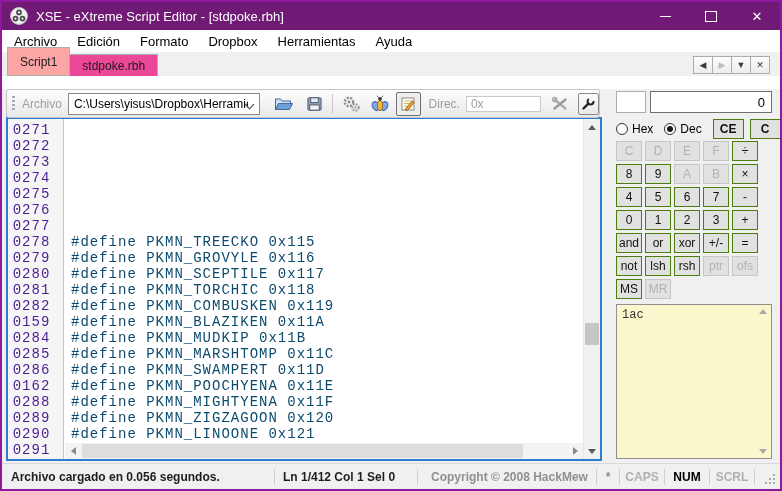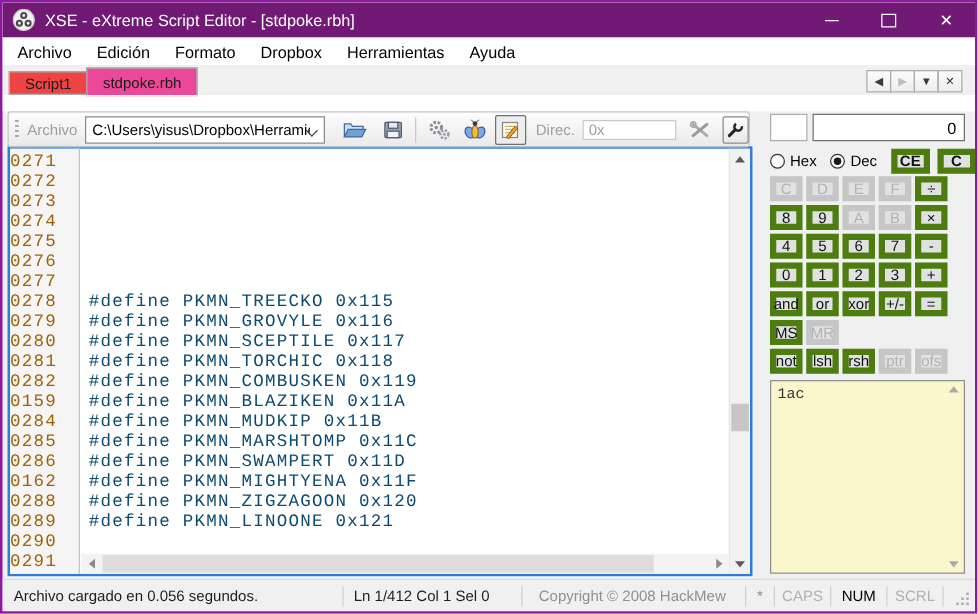--- a/index.html
+++ b/index.html
@@ -16,22 +16,22 @@
   .glyph-max{width:10px;height:9px;border:1px solid #fff;}
   .glyph-close{font-size:13px;color:#fff;line-height:1;}
 
   
   .menubar{position:absolute;left:0;top:28px;right:0;height:22px;background:#fff;display:flex;align-items:center;font-size:13px;color:#000;padding-left:2px;}
   .menu-item{padding:0 10px;height:100%;display:flex;align-items:center;cursor:default;}
 
   
   .tabstrip{position:absolute;left:0;top:50px;right:0;height:24px;background:#F0F0F0;z-index:3;}
   .tabs{position:absolute;left:5px;bottom:0;display:flex;align-items:flex-end;}
-  .tab{font-size:12px;color:#1a1a1a;padding:0 12px;height:19px;display:flex;align-items:center;
-       border:1px solid #ACACAC;background:#ef4444;margin-right:-1px;box-sizing:border-box;}
+  .tab{font-size:12px;color:#1a1a1a;padding:0 12px;height:29px;display:flex;align-items:center;
+       border:1px solid #ACACAC;background:#fca5a5;margin-right:-1px;box-sizing:border-box;}
   .tab.active{height:23px;background:#ec4899;border-bottom:1px solid #fff;margin-bottom:-1px;z-index:4;position:relative;}
   .tabnav{position:absolute;right:10px;top:4px;display:flex;}
   .tabnav-btn{width:20px;height:18px;border:1px solid #ACACAC;background:linear-gradient(#FCFCFC,#EDEDED);
               display:flex;align-items:center;justify-content:center;margin-left:-1px;font-size:9px;color:#3A3A3A;box-sizing:border-box;}
   .tabnav-btn.disabled{color:#BDBDBD;}
   .substrip{position:absolute;left:0;top:73px;right:0;height:13px;background:#fff;border-top:1px solid #B6B6B6;z-index:2;}
 
   
   .toolband{position:absolute;left:4px;top:87px;width:594px;height:29px;background:linear-gradient(#FDFDFD,#E9E9E9);
             border:1px solid #C6C6C6;border-radius:3px;display:flex;align-items:center;box-sizing:border-box;z-index:2;}
@@ -46,21 +46,21 @@
   .tool-toggle{border:1px solid #707070;background:#EDEDED;border-radius:2px;box-sizing:border-box;}
   .direc-box{width:78px;height:16px;background:#fff;border:1px solid #C9C9C9;font-size:12px;color:#9E9E9E;
              display:flex;align-items:center;padding-left:4px;box-sizing:border-box;margin-right:6px;}
   .tool-btn{width:22px;height:22px;border:1px solid #8A8A8A;background:linear-gradient(#FCFCFC,#E8E8E8);
             display:flex;align-items:center;justify-content:center;border-radius:2px;box-sizing:border-box;}
 
   
   .editor{position:absolute;left:4px;top:115px;width:596px;height:344px;background:#fff;border:2px solid #2E7CD6;box-sizing:border-box;}
   .mono{font-family:"Liberation Mono","DejaVu Sans Mono",monospace;font-size:14px;line-height:16px;letter-spacing:1px;}
   .gutter{position:absolute;left:0;top:0;bottom:0;width:56px;background:#F5F5F5;border-right:1px solid #C4C4C4;padding-top:3px;box-sizing:border-box;overflow:hidden;}
-  .gutter-num{height:16px;color:#a16207;text-align:left;padding-right:8px;}
+  .gutter-num{height:16px;color:#4c1d95;text-align:center;padding-right:8px;}
   .codecol{position:absolute;left:57px;top:0;right:17px;bottom:0;overflow:hidden;padding:3px 0 0 6px;}
   .code-line{height:16px;white-space:pre;color:#0c4a6e;}
   .vscroll{position:absolute;right:0;top:0;bottom:0;width:17px;background:#F1F1F1;border-left:1px solid #E6E6E6;box-sizing:border-box;z-index:2;}
   .sb-btn{height:16px;display:flex;align-items:center;justify-content:center;}
   .vthumb{position:absolute;left:1px;right:1px;top:60%;height:22px;background:#C6C6C6;}
   .hscroll{position:absolute;left:57px;right:17px;bottom:0;height:16px;background:#F3F3F3;z-index:3;}
   .hbtn{position:absolute;top:0;width:16px;height:16px;display:flex;align-items:center;justify-content:center;}
   .hthumb{position:absolute;left:17px;right:60px;top:1px;bottom:1px;background:#DDDDDD;}
   .tri-up{width:0;height:0;border-left:4px solid transparent;border-right:4px solid transparent;border-bottom:5px solid #5A5A5A;}
   .tri-down{width:0;height:0;border-left:4px solid transparent;border-right:4px solid transparent;border-top:5px solid #5A5A5A;}
@@ -70,36 +70,36 @@
   
   .rpanel{position:absolute;left:608px;top:86px;width:166px;height:373px;}
   .aux-box{position:absolute;left:6px;top:3px;width:30px;height:22px;background:#fff;border:1px solid #ABABAB;box-sizing:border-box;}
   .display{position:absolute;left:40px;top:3px;width:122px;height:22px;background:#fff;border:1px solid #707070;box-sizing:border-box;
            font-size:13px;color:#000;display:flex;align-items:center;justify-content:flex-end;padding-right:6px;}
   .radio-row{position:absolute;left:6px;top:31px;width:156px;height:19px;display:flex;align-items:center;font-size:12px;color:#000;}
   .radio{display:flex;align-items:center;margin-right:11px;}
   .radio-circle{width:12px;height:12px;border:1px solid #333;border-radius:50%;margin-right:4px;background:#fff;box-sizing:border-box;position:relative;}
   .radio-circle.checked::after{content:"";position:absolute;left:2px;top:2px;right:2px;bottom:2px;background:#1a1a1a;border-radius:50%;}
   .clear-btns{margin-left:auto;display:flex;gap:6px;}
-  .calc-btn{min-width:26px;width:26px;height:20px;background:#E1E1E1;border:5px solid #4d7c0f;font-size:12px;color:#111;
+  .calc-btn{min-width:26px;width:26px;height:20px;background:#E1E1E1;border:1px solid #4d7c0f;font-size:12px;color:#111;
             display:flex;align-items:center;justify-content:center;box-sizing:border-box;}
   .calc-btn.disabled{color:#B2B2B2;border-color:#C6C6C6;}
   .calc-btn.wide{width:31px;font-weight:bold;font-size:12px;}
   .calc-grid{position:absolute;left:6px;top:53px;display:flex;flex-direction:column;gap:3px;}
   .calc-row{display:flex;gap:3px;}
   .memo{position:absolute;left:6px;top:216px;width:156px;height:155px;background:#FBF7CD;border:1px solid #8F8F8F;box-sizing:border-box;
         font-family:"Liberation Mono","DejaVu Sans Mono",monospace;font-size:12px;color:#333;padding:3px 18px 3px 5px;}
   .memo-scroll{position:absolute;right:1px;top:1px;bottom:1px;width:14px;display:flex;flex-direction:column;justify-content:space-between;align-items:center;padding:3px 0;box-sizing:border-box;}
   .tri-s-up{width:0;height:0;border-left:4px solid transparent;border-right:4px solid transparent;border-bottom:5px solid #A9A9A9;}
   .tri-s-down{width:0;height:0;border-left:4px solid transparent;border-right:4px solid transparent;border-top:5px solid #A9A9A9;}
 
   
   .statusbar{position:absolute;left:0;right:0;bottom:0;height:25px;background:#F0F0F0;border-top:1px solid #D9D9D9;
              display:flex;align-items:center;font-size:12px;color:#1E1E1E;}
-  .sb-panel{height:100%;display:flex;align-items:center;box-sizing:border-box;white-space:nowrap;}
+  .sb-panel{height:100%;display:flex;align-items:center;box-sizing:border-box;white-space:nowrap;font-weight:bold;}
   .sb-msg{width:272px;padding-left:9px;}
   .sb-pos{width:142px;padding-left:8px;}
   .sb-copy{width:178px;padding-left:13px;color:#909090;}
   .sb-star{width:22px;justify-content:center;color:#8A8A8A;}
   .sb-lock{width:44px;justify-content:center;color:#B0B0B0;}
   .sb-lock.active{color:#000;}
   .sb-sep{width:1px;height:16px;background:#CFCFCF;flex:none;}
   .resize-grip{position:absolute;right:4px;bottom:4px;width:11px;height:11px;}
   .resize-grip::before{content:"";position:absolute;left:0;top:8px;width:2px;height:2px;background:#ABABAB;
                        box-shadow:4px -4px #ABABAB,8px -8px #ABABAB,4px 0 #ABABAB,8px -4px #ABABAB,8px 0 #ABABAB;}
@@ -260,20 +260,21 @@
         <div class="code-line"></div>
         <div class="code-line">#define PKMN_TREECKO 0x115</div>
         <div class="code-line">#define PKMN_GROVYLE 0x116</div>
         <div class="code-line">#define PKMN_SCEPTILE 0x117</div>
         <div class="code-line">#define PKMN_TORCHIC 0x118</div>
         <div class="code-line">#define PKMN_COMBUSKEN 0x119</div>
         <div class="code-line">#define PKMN_BLAZIKEN 0x11A</div>
         <div class="code-line">#define PKMN_MUDKIP 0x11B</div>
         <div class="code-line">#define PKMN_MARSHTOMP 0x11C</div>
         <div class="code-line">#define PKMN_SWAMPERT 0x11D</div>
+        <div class="code-line">#define PKMN_POOCHYENA 0x11E</div>
         <div class="code-line">#define PKMN_MIGHTYENA 0x11F</div>
         <div class="code-line">#define PKMN_ZIGZAGOON 0x120</div>
         <div class="code-line">#define PKMN_LINOONE 0x121</div>
         <div class="code-line"></div>
       </div>
     <div class="vscroll">
       <div class="sb-btn">
           <span class="tri-up"></span>
         </div>
       <div class="vthumb"></div>
@@ -341,29 +342,29 @@
           <div class="calc-btn">+</div>
         </div>
         <div class="calc-row">
           <div class="calc-btn">and</div>
           <div class="calc-btn">or</div>
           <div class="calc-btn">xor</div>
           <div class="calc-btn">+/-</div>
           <div class="calc-btn">=</div>
         </div>
         <div class="calc-row">
-          <div class="calc-btn">MS</div>
-          <div class="calc-btn disabled">MR</div>
-        </div>
-        <div class="calc-row">
           <div class="calc-btn">not</div>
           <div class="calc-btn">lsh</div>
           <div class="calc-btn">rsh</div>
           <div class="calc-btn disabled">ptr</div>
           <div class="calc-btn disabled">ofs</div>
+        </div>
+        <div class="calc-row">
+          <div class="calc-btn">MS</div>
+          <div class="calc-btn disabled">MR</div>
         </div>
       </div>
     <div class="memo">
       <span>1ac</span>
       <div class="memo-scroll">
         <span class="tri-s-up"></span>
         <span class="tri-s-down"></span>
       </div>
     </div>
   </div>

